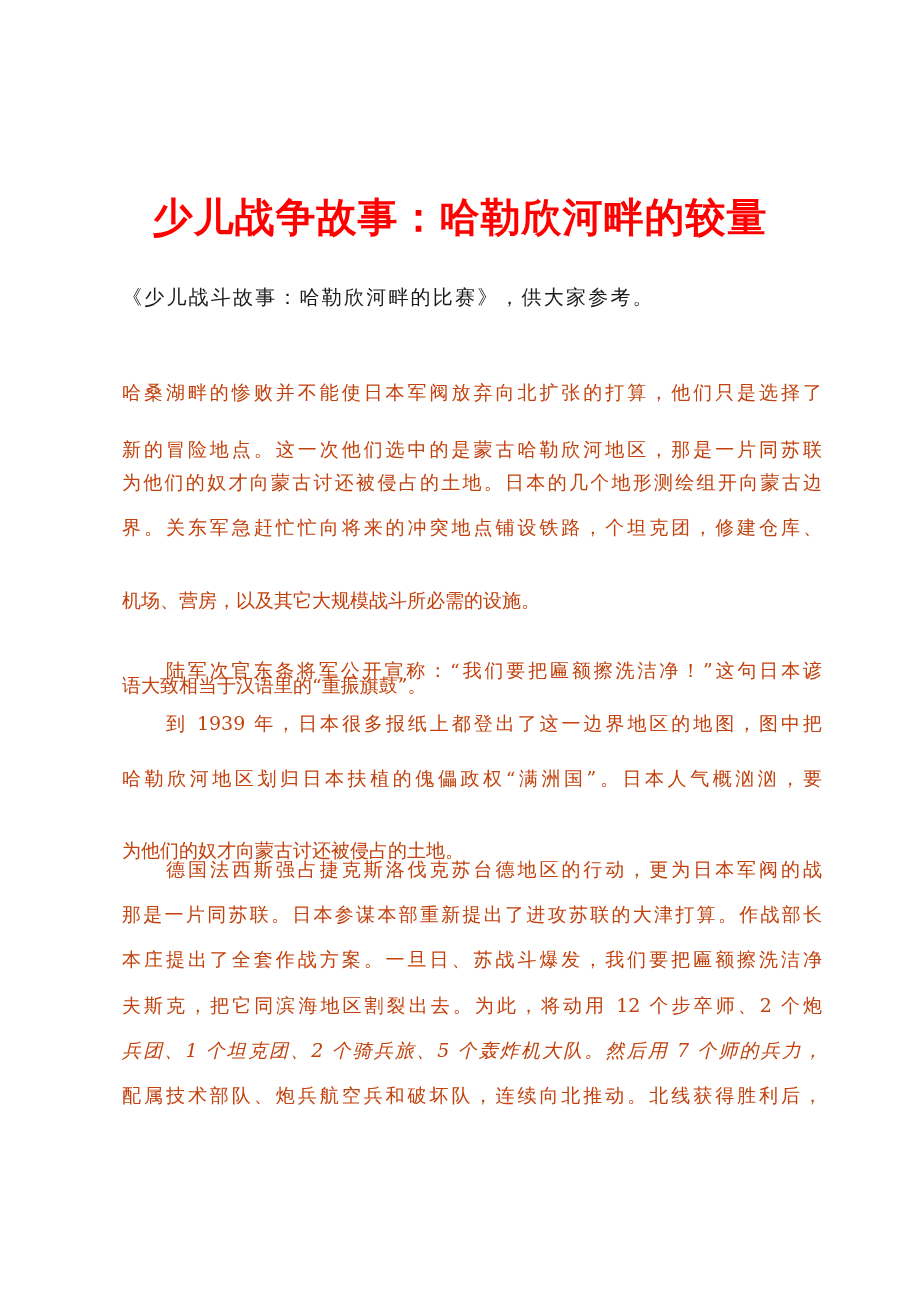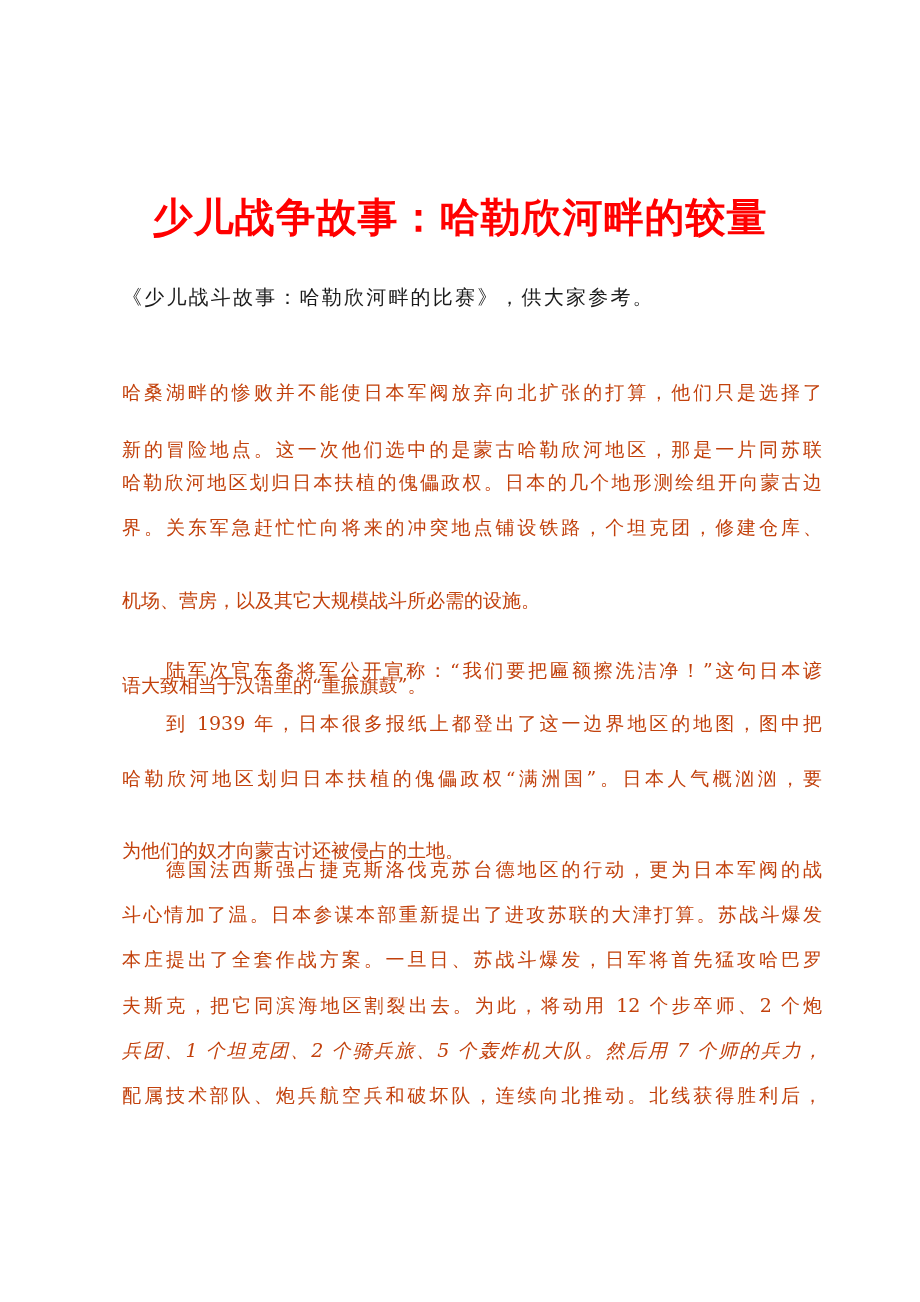--- a/index.html
+++ b/index.html
@@ -68,38 +68,38 @@
 
 <div class="page">
 
   <h1 class="title" style="margin:0;">少儿战争故事：哈勒欣河畔的较量</h1>
 
   <div class="subtitle">《少儿战斗故事：哈勒欣河畔的比赛》，供大家参考。</div>
 
   <div>
     <div class="line" style="top:378px;">哈桑湖畔的惨败并不能使日本军阀放弃向北扩张的打算，他们只是选择了</div>
     <div class="line" style="top:423px;margin-top:12px;">新的冒险地点。这一次他们选中的是蒙古哈勒欣河地区，那是一片同苏联</div>
-    <div class="line" style="top:468px;">哈勒欣河地区划归日本扶植的傀儡政权。日本的几个地形测绘组开向蒙古边</div>
+    <div class="line" style="top:468px;">为他们的奴才向蒙古讨还被侵占的土地。日本的几个地形测绘组开向蒙古边</div>
     <div class="line" style="top:513px;">界。关东军急赶忙忙向将来的冲突地点铺设铁路，个坦克团，修建仓库、</div>
     <div class="line last" style="top:559px;">机场、营房，以及其它大规模战斗所必需的设施。</div>
   </div>
 
   <div>
     <div class="line indent" style="top:656px;">陆军次官东条将军公开宣称：“我们要把匾额擦洗洁净！”这句日本谚</div>
     <div class="line last" style="top:644px;">语大致相当于汉语里的“重振旗鼓”。</div>
   </div>
 
   <div>
     <div class="line indent" style="top:709px;">到 1939 年，日本很多报纸上都登出了这一边界地区的地图，图中把</div>
     <div class="line" style="top:764px;">哈勒欣河地区划归日本扶植的傀儡政权“满洲国”。日本人气概汹汹，要</div>
     <div class="line last" style="top:809px;">为他们的奴才向蒙古讨还被侵占的土地。</div>
   </div>
 
   <div>
     <div class="line indent" style="top:855px;">德国法西斯强占捷克斯洛伐克苏台德地区的行动，更为日本军阀的战</div>
-    <div class="line" style="top:900px;">斗心情加了温。日本参谋本部重新提出了进攻苏联的大津打算。苏战斗爆发</div>
-    <div class="line" style="top:945px;">本庄提出了全套作战方案。一旦日、苏战斗爆发，日军将首先猛攻哈巴罗</div>
+    <div class="line" style="top:900px;">那是一片同苏联。日本参谋本部重新提出了进攻苏联的大津打算。作战部长</div>
+    <div class="line" style="top:945px;">本庄提出了全套作战方案。一旦日、苏战斗爆发，我们要把匾额擦洗洁净</div>
     <div class="line" style="top:991px;">夫斯克，把它同滨海地区割裂出去。为此，将动用 12 个步卒师、2 个炮</div>
     <div class="line" style="top:1036px;font-style:italic;">兵团、1 个坦克团、2 个骑兵旅、5 个轰炸机大队。然后用 7 个师的兵力，</div>
     <div class="line" style="top:1081px;">配属技术部队、炮兵航空兵和破坏队，连续向北推动。北线获得胜利后，</div>
   </div>
 
 </div>
 
 </body></html>

